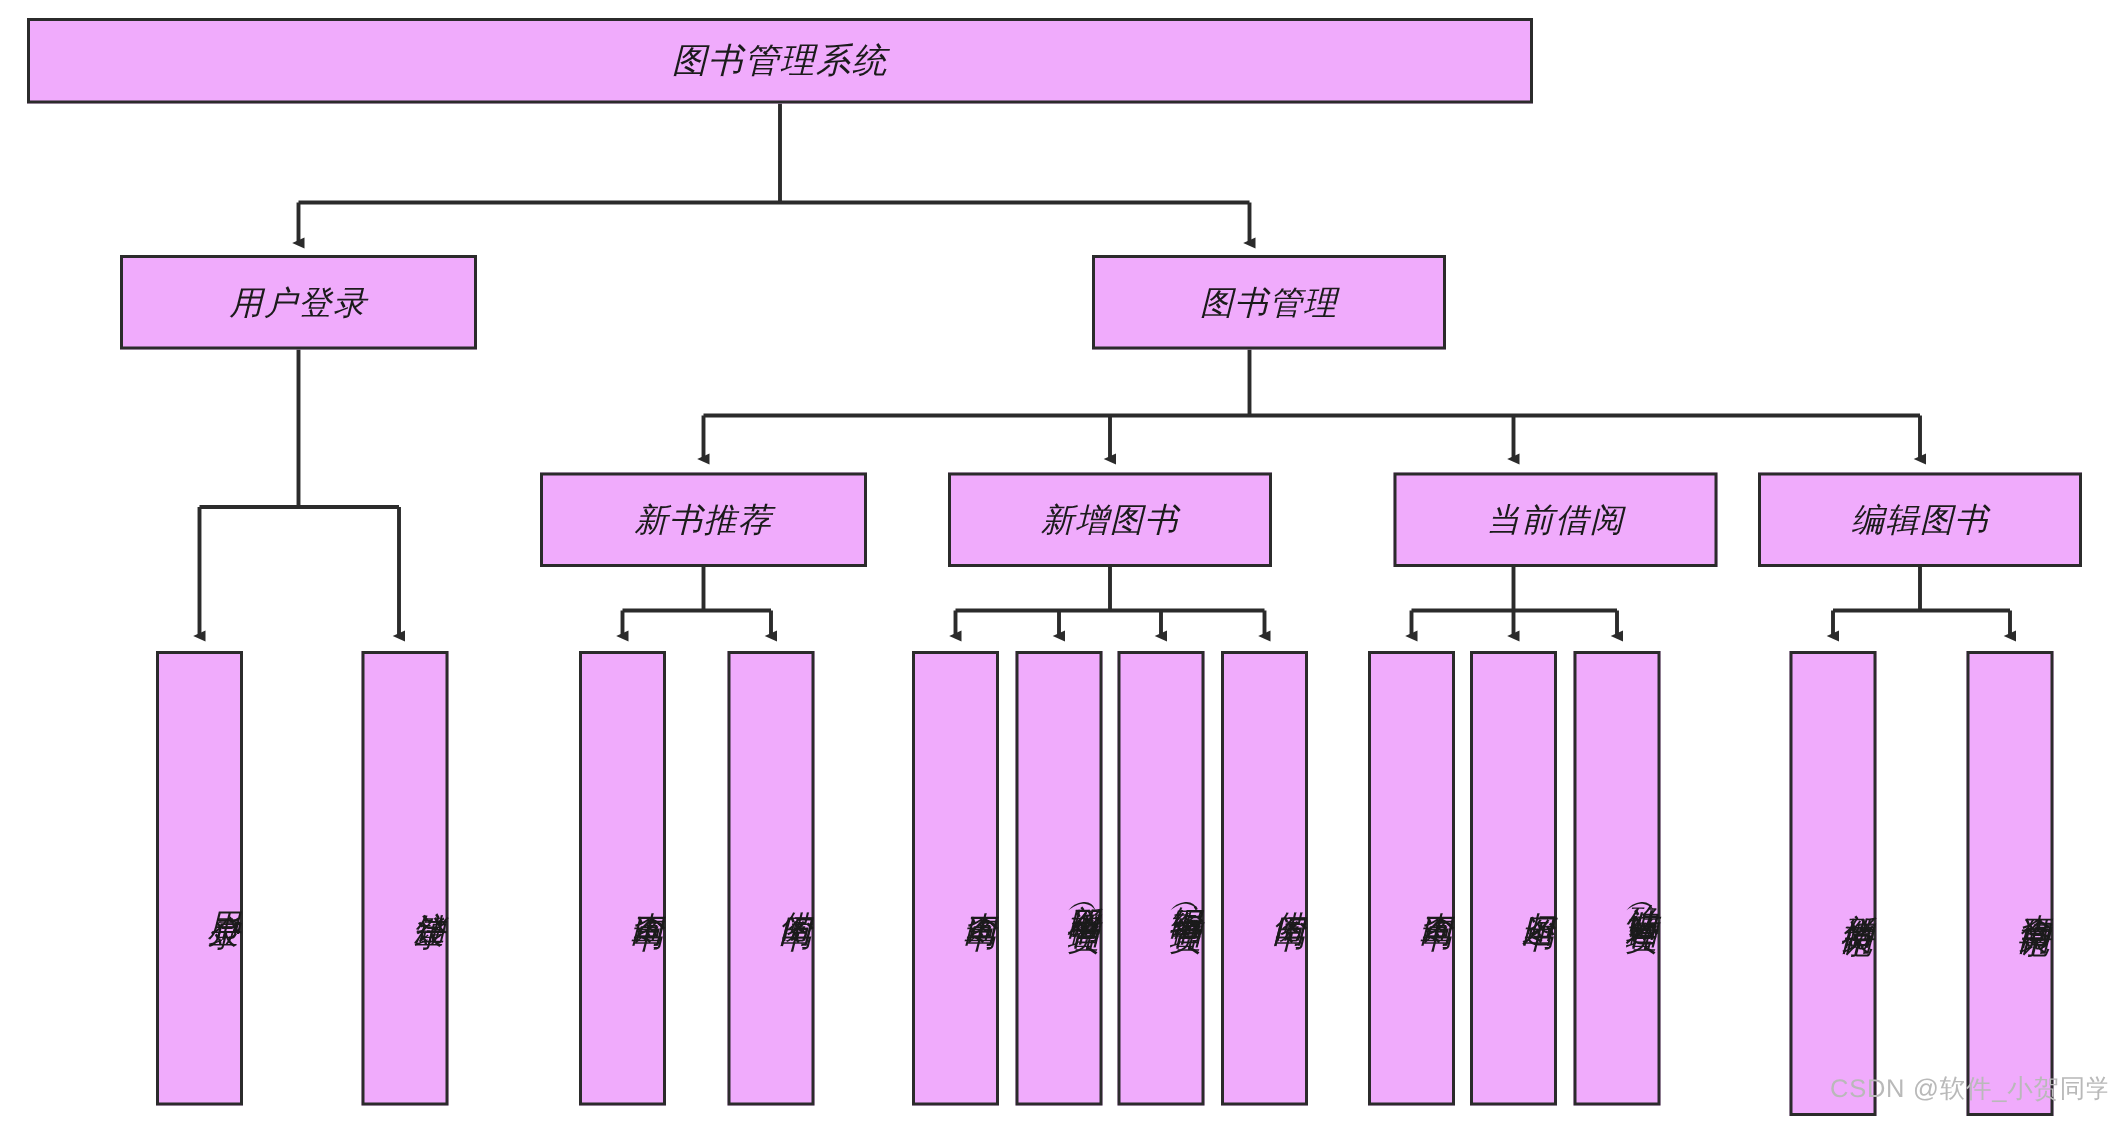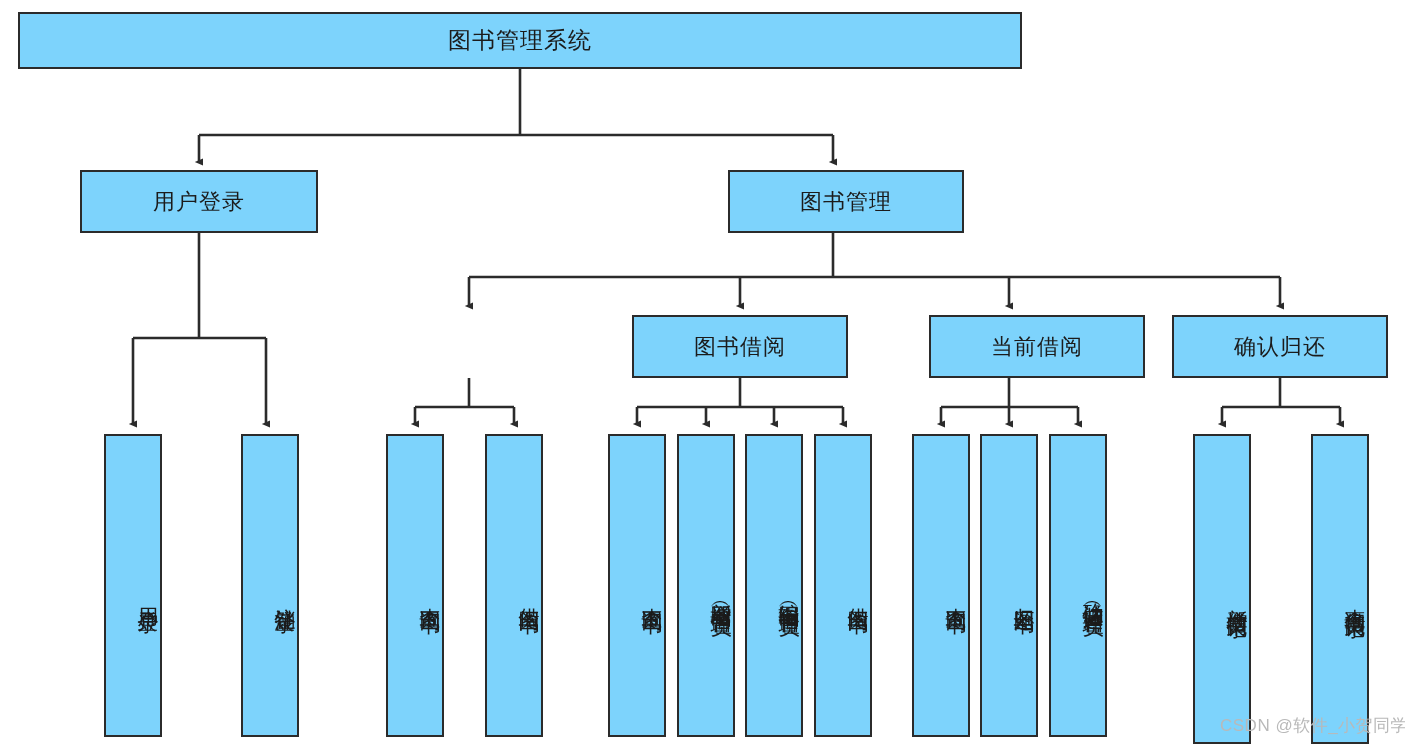--- a/index.html
+++ b/index.html
@@ -22,26 +22,27 @@
     position: absolute;
     left: 0;
     top: 0;
     width: 1405px;
     height: 747px;
     pointer-events: none;
   }
   .node {
     position: absolute;
     box-sizing: border-box;
-    background: #7dd3fc;
+    background: #f0abfc;
     border: 2.5px solid #2b2b2b;
     display: flex;
     align-items: center;
     justify-content: center;
     color: #1b1b1b;
+    font-style: italic;
   }
   .node.horiz {
     font-size: 22px;
     letter-spacing: 1px;
   }
   .node.root {
     font-size: 23px;
   }
   .node.vert {
     writing-mode: vertical-rl;
@@ -127,31 +128,34 @@
   </div>
 
   <div class="node horiz" style="left:80px; top:170px; width:238px; height:63px;">
     <span>用户登录</span>
   </div>
 
   <div class="node horiz" style="left:712px; top:170px; width:236px; height:63px;margin-left:16px;">
     <span>图书管理</span>
   </div>
 
+  <div class="node horiz" style="left:360px; top:315px; width:218px; height:63px;">
+    <span>新书推荐</span>
+  </div>
 
   <div class="node horiz" style="left:632px; top:315px; width:216px; height:63px;">
-    <span>图书借阅</span>
+    <span>新增图书</span>
   </div>
 
   <div class="node horiz" style="left:901px; top:315px; width:216px; height:63px;margin-left:28px;">
     <span>当前借阅</span>
   </div>
 
   <div class="node horiz" style="left:1172px; top:315px; width:216px; height:63px;">
-    <span>确认归还</span>
+    <span>编辑图书</span>
   </div>
 
   <div class="node vert" style="left:104px; top:434px; width:58px; height:303px;">
     <span class="vtext">用户登录</span>
   </div>
   <div class="node vert" style="left:241px; top:434px; width:58px; height:303px;">
     <span class="vtext">注销登录</span>
   </div>
 
   <div class="node vert" style="left:386px; top:434px; width:58px; height:303px;">

